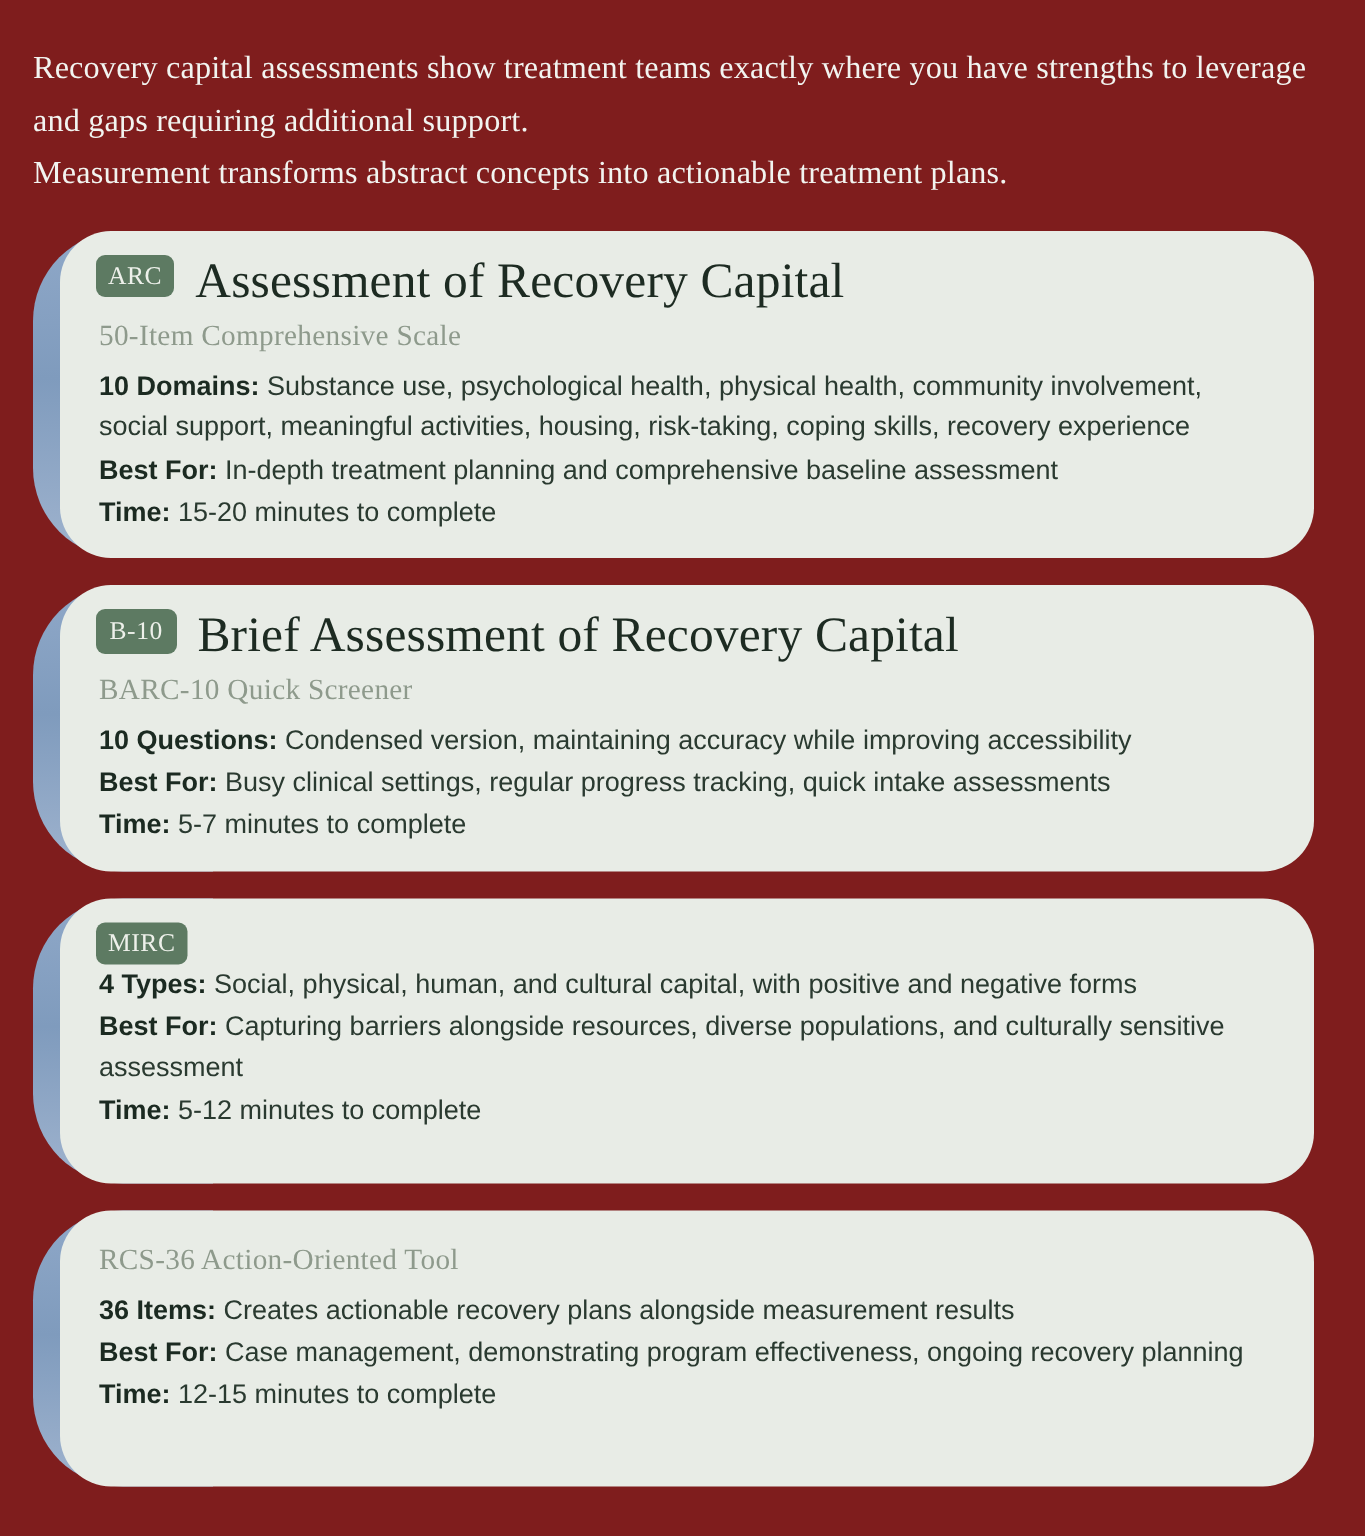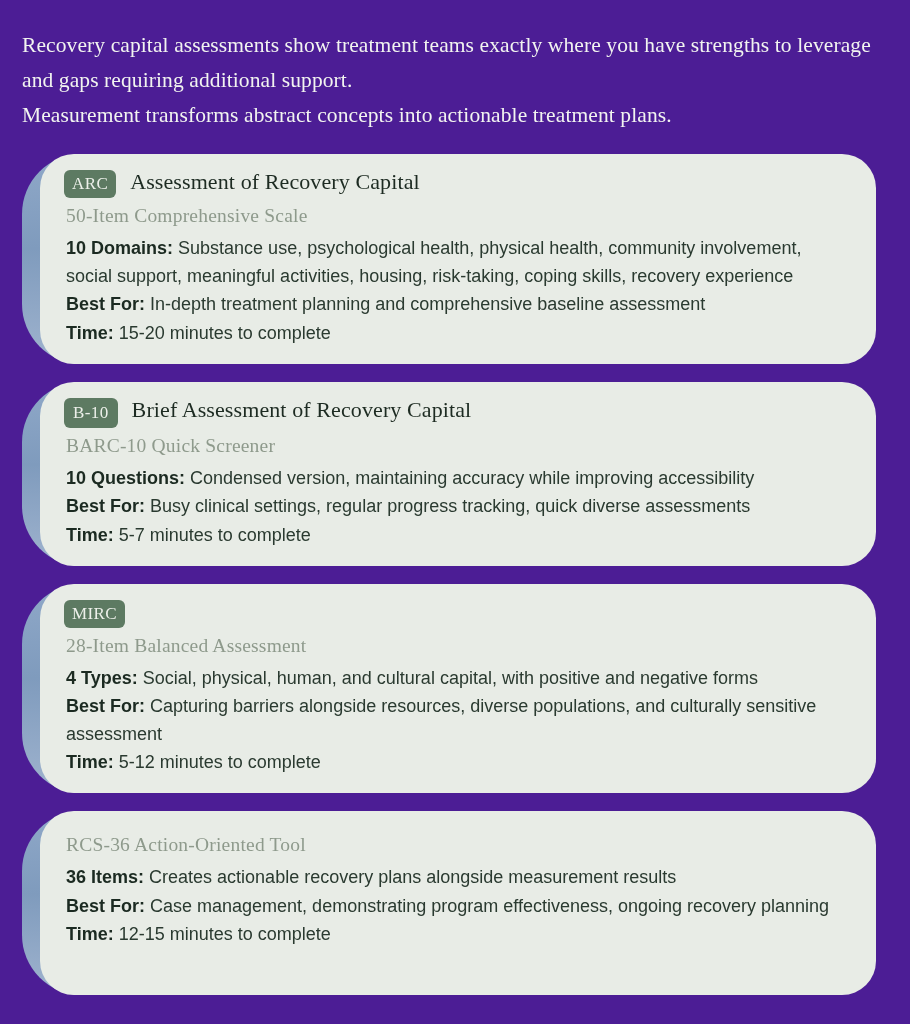--- a/index.html
+++ b/index.html
@@ -11,21 +11,21 @@
     width: 910px;
     height: 1024px;
     background: #2d5240;
     font-family: "Liberation Sans", sans-serif;
     overflow: hidden;
   }
   .page {
     position: relative;
     width: 910px;
     height: 1024px;
-    background: #4c1d95;
+    background: #7f1d1d;
   }
   .intro {
     padding: 28px 36px 0 22px;
     color: #f2f4f0;
     font-family: "Liberation Serif", serif;
     font-size: 21.5px;
     line-height: 1.62;
     letter-spacing: 0.1px;
   }
   .intro p {
@@ -71,21 +71,21 @@
     color: #edf0ea;
     border-radius: 6px;
     padding: 5px 8px 6px;
     font-family: "Liberation Serif", serif;
     font-size: 17px;
     line-height: 1;
     letter-spacing: 0.4px;
   }
   .card-title {
     font-family: "Liberation Serif", serif;
-    font-size: 22px;
+    font-size: 33px;
     color: #1d2b22;
     line-height: 1.1;
     letter-spacing: 0.1px;
   }
   .card-sub {
     font-family: "Liberation Serif", serif;
     font-size: 19.5px;
     color: #8e9a8c;
     margin: 7px 0 8px 2px;
     letter-spacing: 0.2px;
@@ -143,33 +143,32 @@
     <div class="card-wrap card--b10">
       <div class="card-arc"></div>
       <div class="card">
         <div class="card-head">
           <div class="badge">B-10</div>
           <div class="card-title">Brief Assessment of Recovery Capital</div>
         </div>
         <div class="card-sub">BARC-10 Quick Screener</div>
         <div class="card-lines">
           <p class="line"><b>10 Questions:</b> <span>Condensed version, maintaining accuracy while improving accessibility</span></p>
-          <p class="line"><b>Best For:</b> <span>Busy clinical settings, regular progress tracking, quick diverse assessments</span></p>
+          <p class="line"><b>Best For:</b> <span>Busy clinical settings, regular progress tracking, quick intake assessments</span></p>
           <p class="line"><b>Time:</b> <span>5-7 minutes to complete</span></p>
         </div>
       </div>
     </div>
 
     <div class="card-wrap card--mirc">
       <div class="card-arc"></div>
       <div class="card">
         <div class="card-head">
           <div class="badge">MIRC</div>
         </div>
-        <div class="card-sub">28-Item Balanced Assessment</div>
         <div class="card-lines">
           <p class="line"><b>4 Types:</b> <span>Social, physical, human, and cultural capital, with positive and negative forms</span></p>
           <p class="line"><b>Best For:</b> <span>Capturing barriers alongside resources, diverse populations, and culturally sensitive assessment</span></p>
           <p class="line"><b>Time:</b> <span>5-12 minutes to complete</span></p>
         </div>
       </div>
     </div>
 
     <div class="card-wrap card--r1">
       <div class="card-arc"></div>

